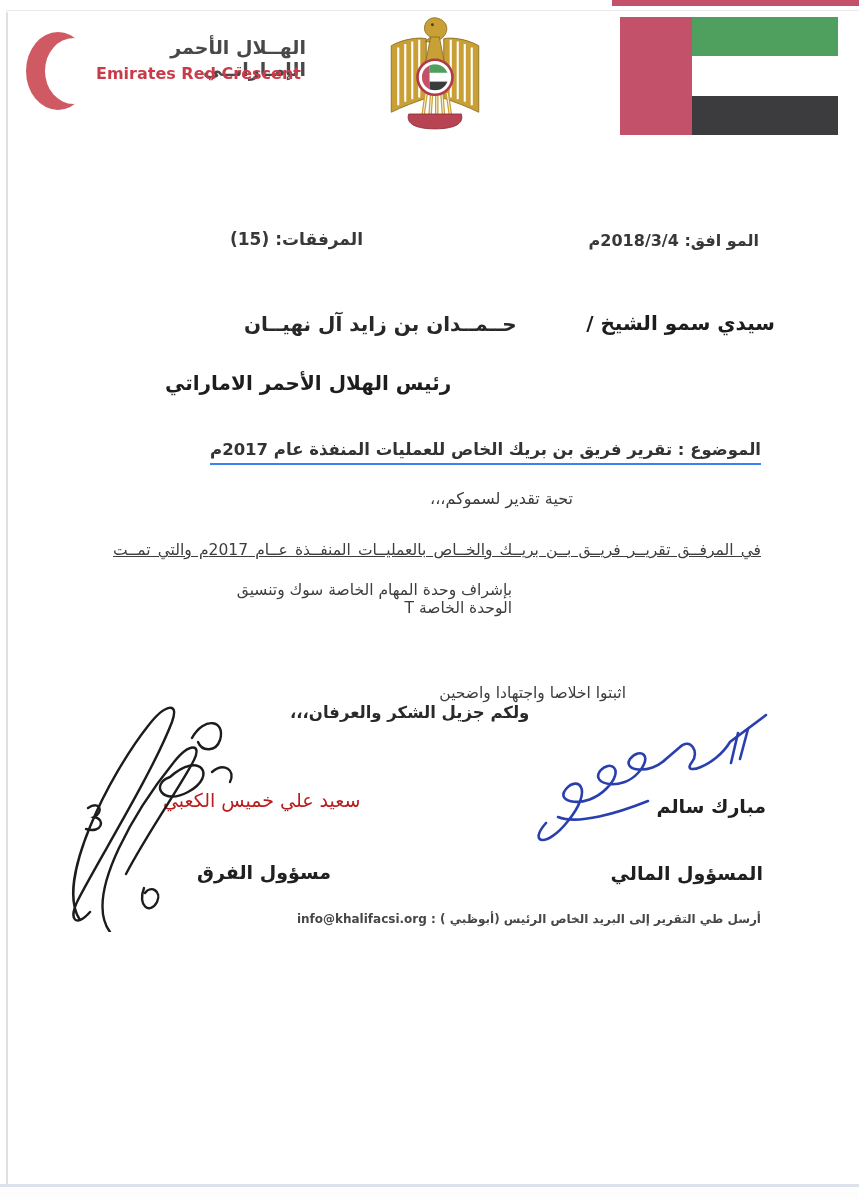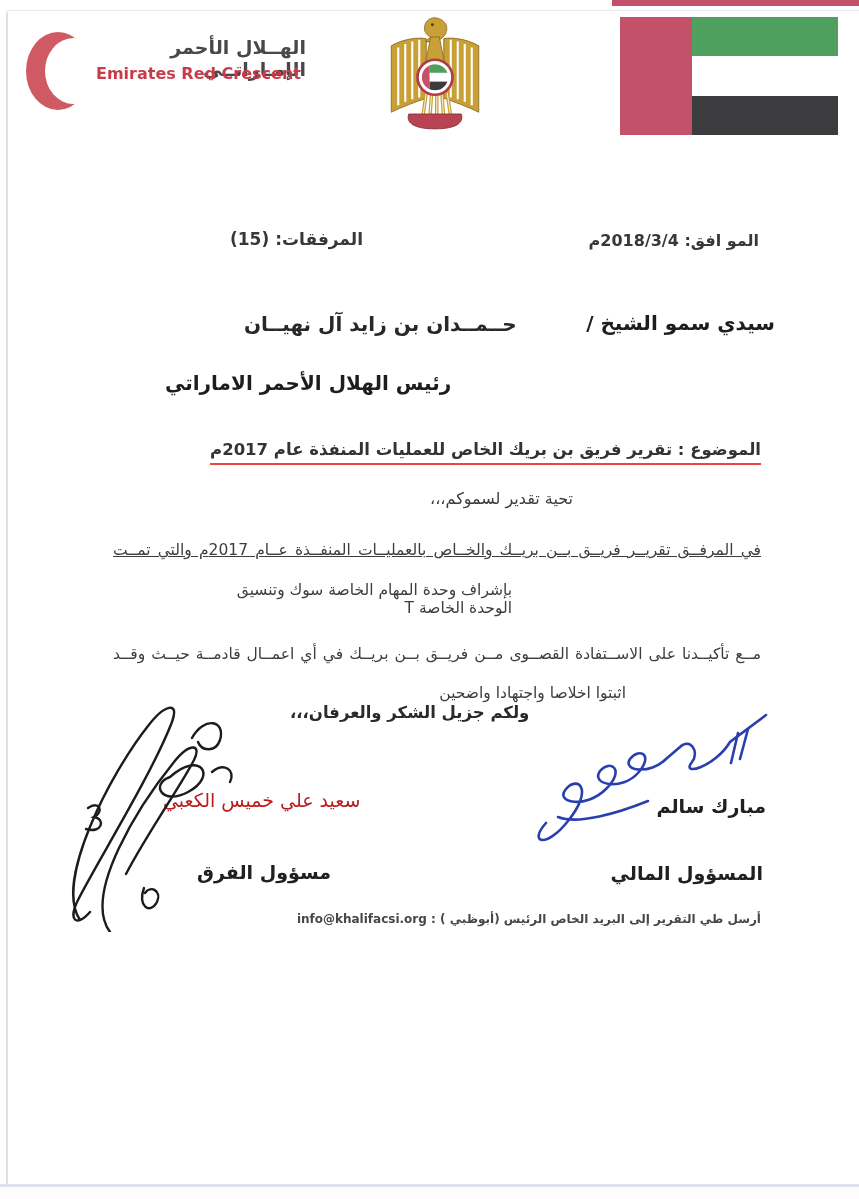--- a/index.html
+++ b/index.html
@@ -31,21 +31,21 @@
   .emblem{left:386px;top:12px;width:98px;height:120px;}
   
   .date-line{top:231px;right:116px;font-size:16px;font-weight:600;color:#38383a;}
   .attachments-line{top:229px;left:230px;font-size:17px;font-weight:600;color:#38383a;}
   
   .salutation{top:311px;right:100px;font-size:20px;font-weight:800;color:#1d1d1f;}
   .addressee-name{top:312px;left:244px;font-size:20px;font-weight:600;color:#28282a;}
   .addressee-title{top:371px;left:165px;font-size:20px;font-weight:800;color:#1d1d1f;}
   
   .subject{top:440px;right:114px;font-size:16.5px;font-weight:600;color:#333336;
-    border-bottom:2px solid #ef4444;padding-bottom:4px;}
+    border-bottom:2px solid #3b82f6;padding-bottom:4px;}
   .greeting{top:489px;right:302px;font-size:16px;}
   
   .body-line{font-size:15.5px;color:#3d3d3f;}
   .p1l1{top:541px;left:113px;right:114px;text-align:justify;text-align-last:justify;text-decoration:underline;}
   .p1l2{top:581px;left:212px;width:300px;text-align:right;}
   .p2l1{top:645px;left:113px;right:114px;text-align:justify;text-align-last:justify;}
   .p2l2{top:684px;right:249px;}
   .closing{top:703px;left:290px;font-size:16.5px;font-weight:bold;color:#2a2a2c;}
   
   .sig-right-name{top:795px;right:109px;font-size:19px;font-weight:800;color:#202022;z-index:2;}
@@ -115,21 +115,20 @@
 
   <div class="abs rtl salutation">سيدي سمو الشيخ /</div>
   <div class="abs rtl addressee-name">حــمــدان بن زايد آل نهيــان</div>
   <div class="abs rtl addressee-title">رئيس الهلال الأحمر الاماراتي</div>
 
   <div class="abs rtl subject">الموضوع :  تقرير فريق بن بريك الخاص للعمليات المنفذة عام 2017م</div>
   <div class="abs rtl greeting">تحية تقدير لسموكم،،،</div>
 
   <div class="abs rtl body-line p1l1">في المرفــق تقريــر فريــق بــن بريــك والخــاص بالعمليــات المنفــذة عــام 2017م والتي تمــت</div>
   <div class="abs rtl body-line p1l2">بإشراف وحدة المهام الخاصة سوك وتنسيق الوحدة الخاصة T</div>
-  <div class="abs rtl body-line p2l1">مــع تأكيــدنا على الاســتفادة القصــوى مــن فريــق بــن بريــك في أي اعمــال قادمــة حيــث وقــد</div>
   <div class="abs rtl body-line p2l2">اثبتوا اخلاصا واجتهادا واضحين</div>
   <div class="abs rtl closing">ولكم جزيل الشكر والعرفان،،،</div>
 
   <svg class="abs sig-right-scribble" viewBox="0 0 250 140" xmlns="http://www.w3.org/2000/svg">
     <g fill="none" stroke="#2a3fae" stroke-width="2.6" stroke-linecap="round">
       <path d="M18,118 C0,138 18,144 40,116 C66,84 50,70 38,84 C26,98 58,104 78,84 C98,64 82,54 72,66 C62,80 94,86 110,68 C126,50 112,42 102,54 C94,66 122,70 138,54 L152,42 C162,32 172,47 164,57 C152,72 187,62 202,37 L238,10"></path>
       <path d="M210,28 L203,58 M220,24 L212,54"></path>
       <path d="M30,112 C50,120 90,108 120,96"></path>
     </g>
   </svg>

